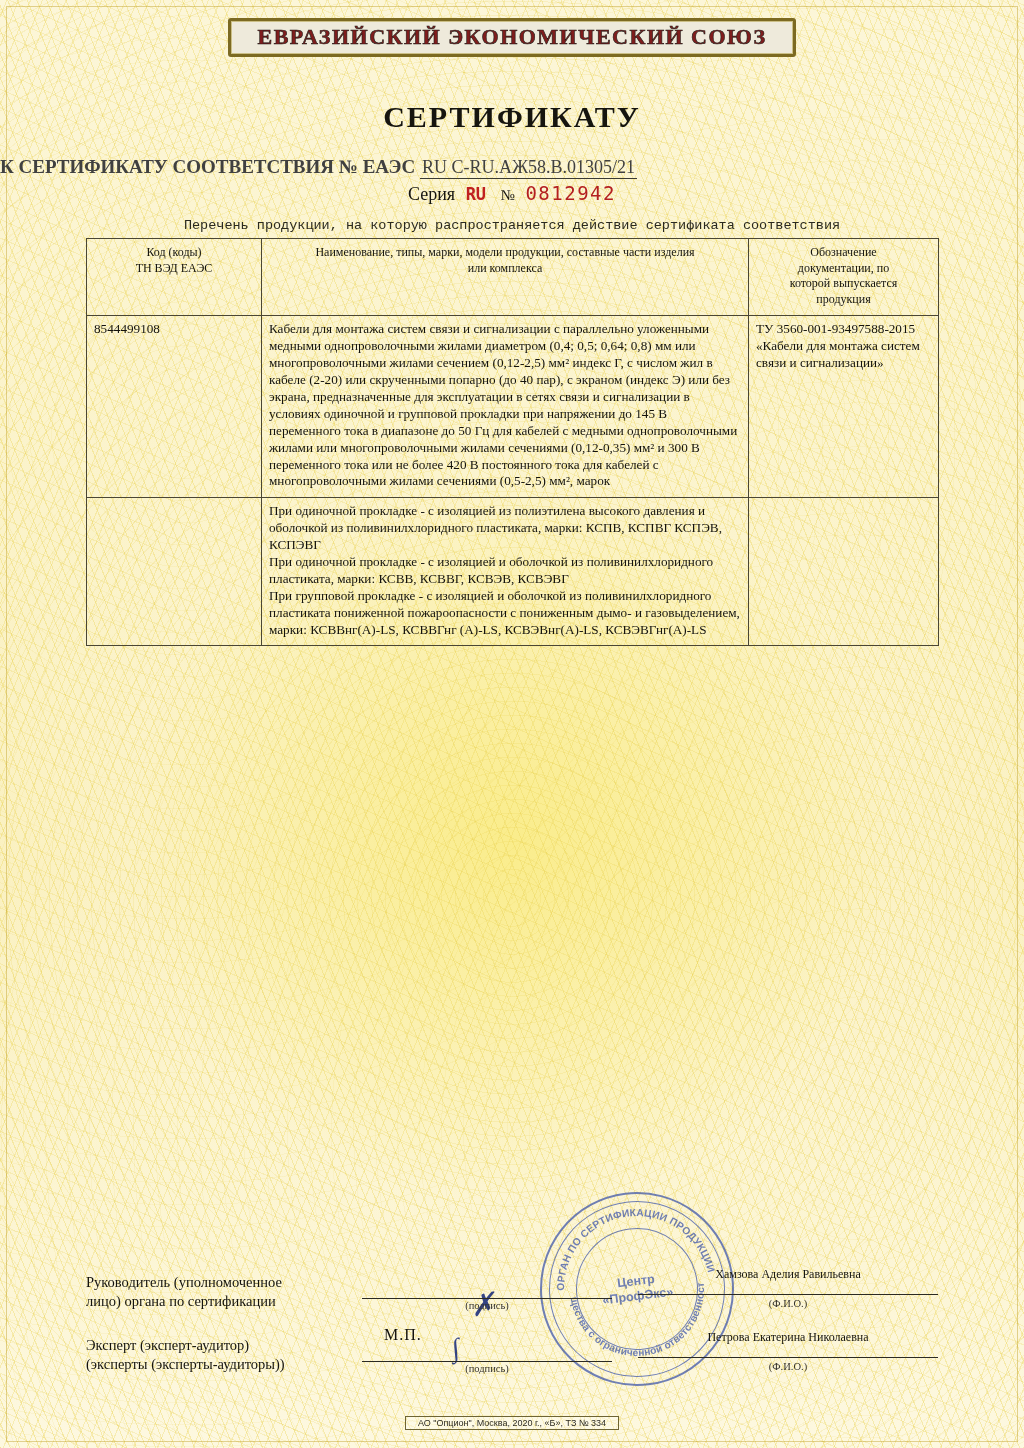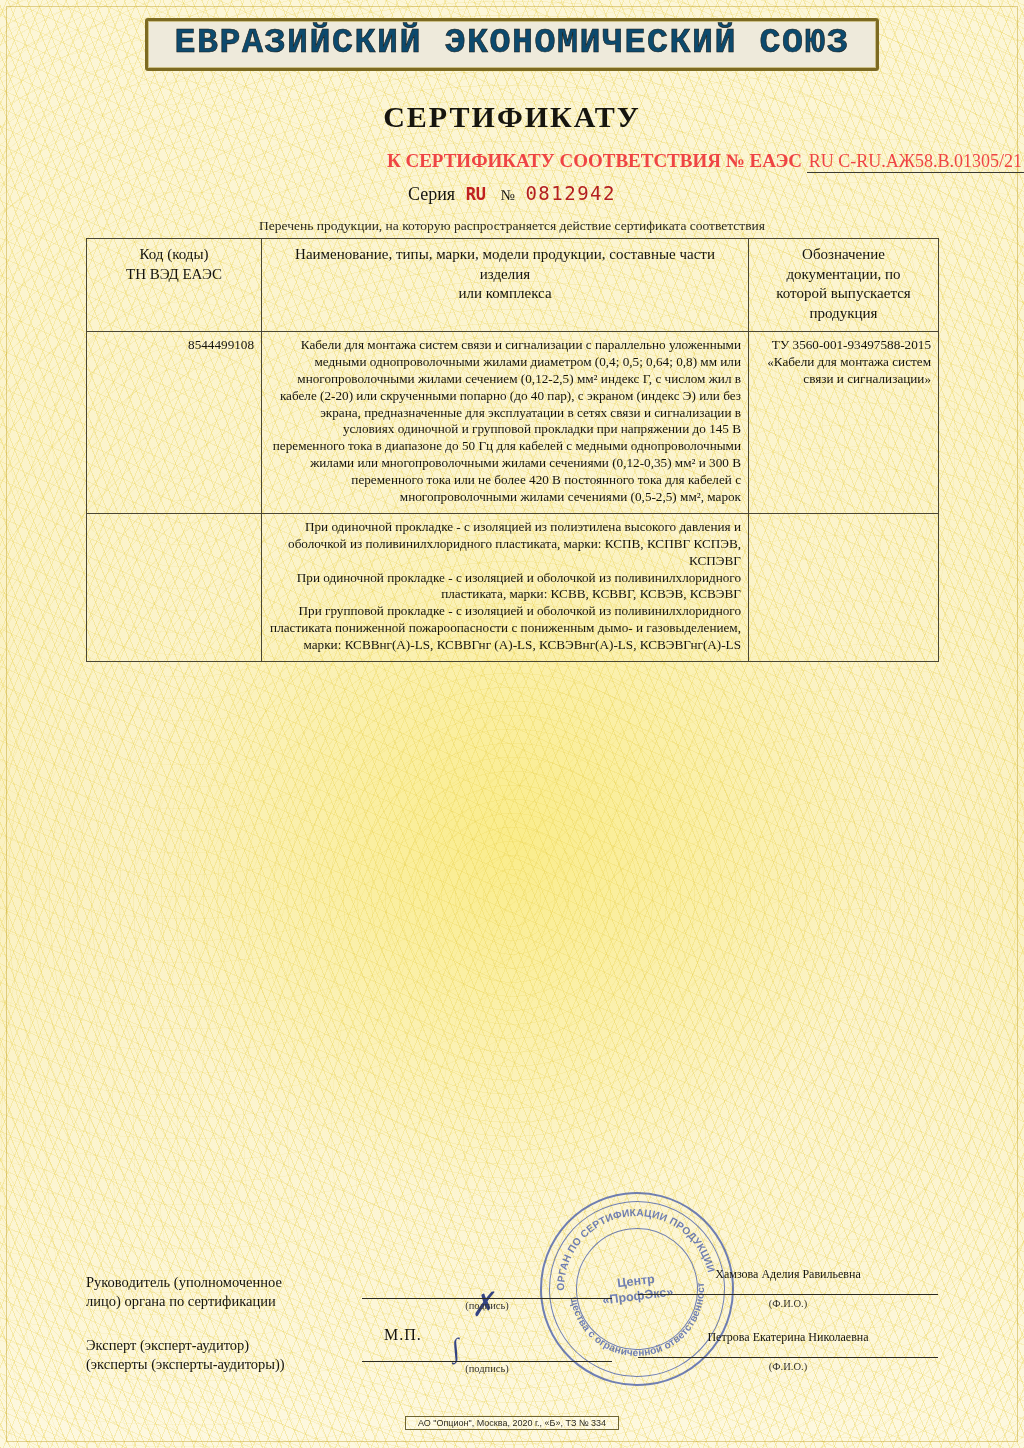--- a/index.html
+++ b/index.html
@@ -52,49 +52,49 @@
     justify-content: center;
   }
   .banner {
     background: #eeeadb;
     border: 3px solid #7c6a22;
     border-radius: 3px;
     padding: 4px 26px 6px 26px;
     box-shadow: 0 0 0 1px #cbbf86 inset;
   }
   .banner-text {
-    font-family: Liberation Mono, monospace;
+    font-family: Liberation Serif, serif;
     font-weight: bold;
-    font-size: 35px;
+    font-size: 22px;
     letter-spacing: 1.5px;
-    color: #0c4a6e;
+    color: #7f1d1d;
     white-space: nowrap;
     line-height: 1.05;
     -webkit-text-stroke: 0.6px #1c1b17;
   }
 
   
   .doc-title {
     position: absolute;
     top: 100px;
     width: 100%;
     text-align: center;
     font-size: 30px;
     font-weight: bold;
     letter-spacing: 2px;
     color: #16150f;
   }
   .cert-line {
     position: absolute;
-    top: 150px;
-    width: 100%;
-    text-align: right;
+    top: 156px;
+    width: 100%;
+    text-align: left;
     font-size: 19px;
     font-weight: bold;
-    color: #ef4444;
+    color: #404040;
   }
   .cert-line .num {
     font-weight: normal;
     font-size: 18px;
     border-bottom: 1px solid #3a3a33;
     padding: 0 2px 1px 2px;
   }
   .series-line {
     position: absolute;
     top: 182px;
@@ -121,46 +121,45 @@
     letter-spacing: 1.5px;
     text-align: center;
   }
   .subtitle {
     position: absolute;
     top: 218px;
     width: 100%;
     text-align: center;
     font-size: 13.5px;
     color: #2a291f;
+    font-family: Liberation Mono, monospace;
   }
 
   
   table.products {
     position: absolute;
     top: 238px;
     left: 86px;
     width: 852px;
     border-collapse: collapse;
     table-layout: fixed;
   }
   table.products th,
   table.products td {
     border: 1px solid #4a4634;
     vertical-align: top;
     padding: 5px 7px 7px 7px;
     font-size: 13.2px;
     line-height: 1.28;
     color: #14130d;
     background: transparent;
-    text-align: right;
   }
   table.products th {
-    text-align: center;
     font-weight: normal;
-    font-size: 15px;
+    font-size: 12px;
     line-height: 1.3;
     padding: 6px 8px 8px 8px;
   }
   col.c1 { width: 175px; }
   col.c2 { width: 487px; }
   col.c3 { width: 190px; }
   td.code { font-size: 13.2px; }
   td.cell-desc p { margin: 0; }
   td.doc-cell { text-align: left; }
 

